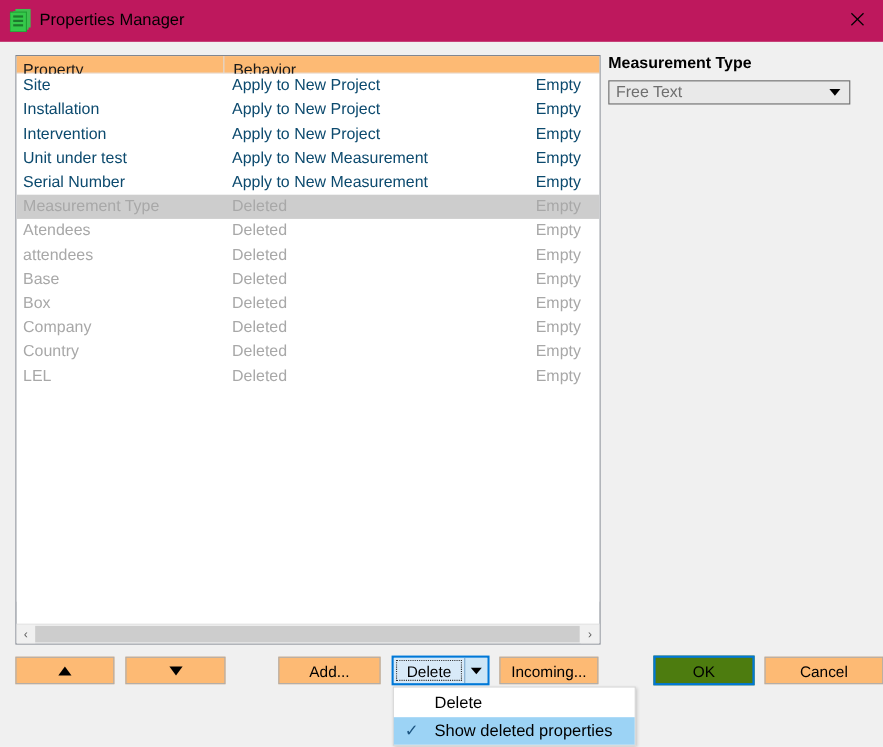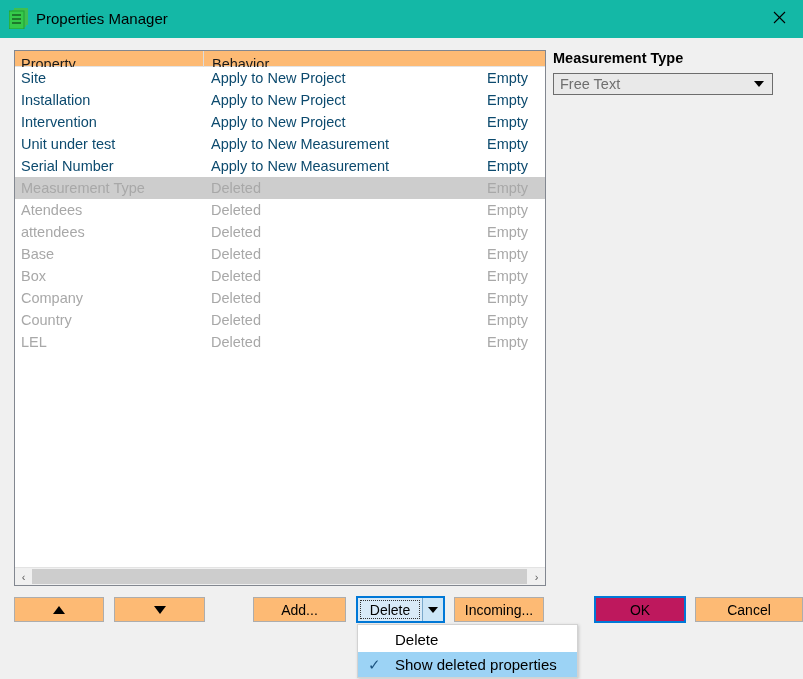--- a/index.html
+++ b/index.html
@@ -15,21 +15,21 @@
     color: #000000;
     overflow: hidden;
     position: relative;
   }
 
   
   #titlebar {
     position: absolute;
     left: 0; top: 0;
     width: 803px; height: 38px;
-    background: #14b8a6;
+    background: #be185d;
   }
   #title-icon {
     position: absolute;
     left: 9px; top: 8px;
     width: 19px; height: 21px;
   }
   #title-text {
     position: absolute;
     left: 36px; top: 8px;
     font-size: 15px;
@@ -192,21 +192,21 @@
     align-items: center;
     justify-content: center;
     cursor: default;
     white-space: nowrap;
   }
   #btn-up      { left: 14px;  top: 597px; width: 90px;  height: 25px; }
   #btn-down    { left: 114px; top: 597px; width: 91px;  height: 25px; }
   #btn-add     { left: 253px; top: 597px; width: 93px;  height: 25px; }
   #btn-incoming{ left: 454px; top: 597px; width: 90px;  height: 25px; }
   #btn-ok      { left: 594px; top: 596px; width: 92px;  height: 27px;
-                 border: 2px solid #0078d7; background: #be185d; }
+                 border: 2px solid #0078d7; background: #4d7c0f; }
   #btn-cancel  { left: 695px; top: 597px; width: 108px;  height: 25px; }
 
   .tri-up {
     width: 0; height: 0;
     border-left: 6px solid transparent;
     border-right: 6px solid transparent;
     border-bottom: 8px solid #000000;
   }
   .tri-down {
     width: 0; height: 0;

